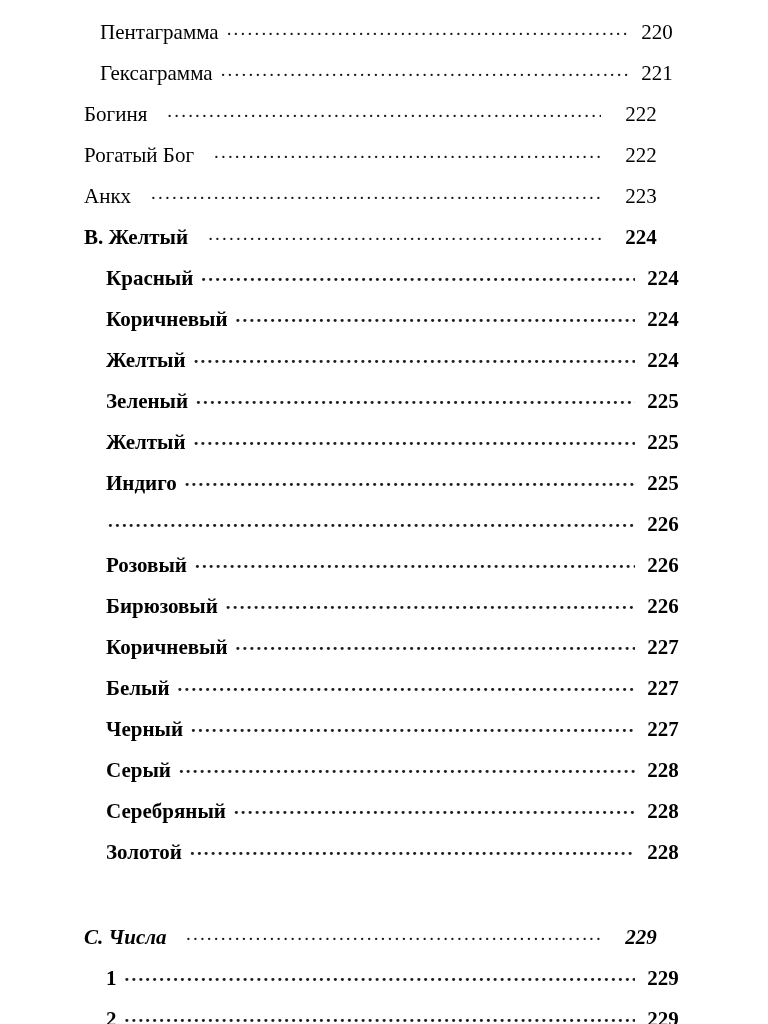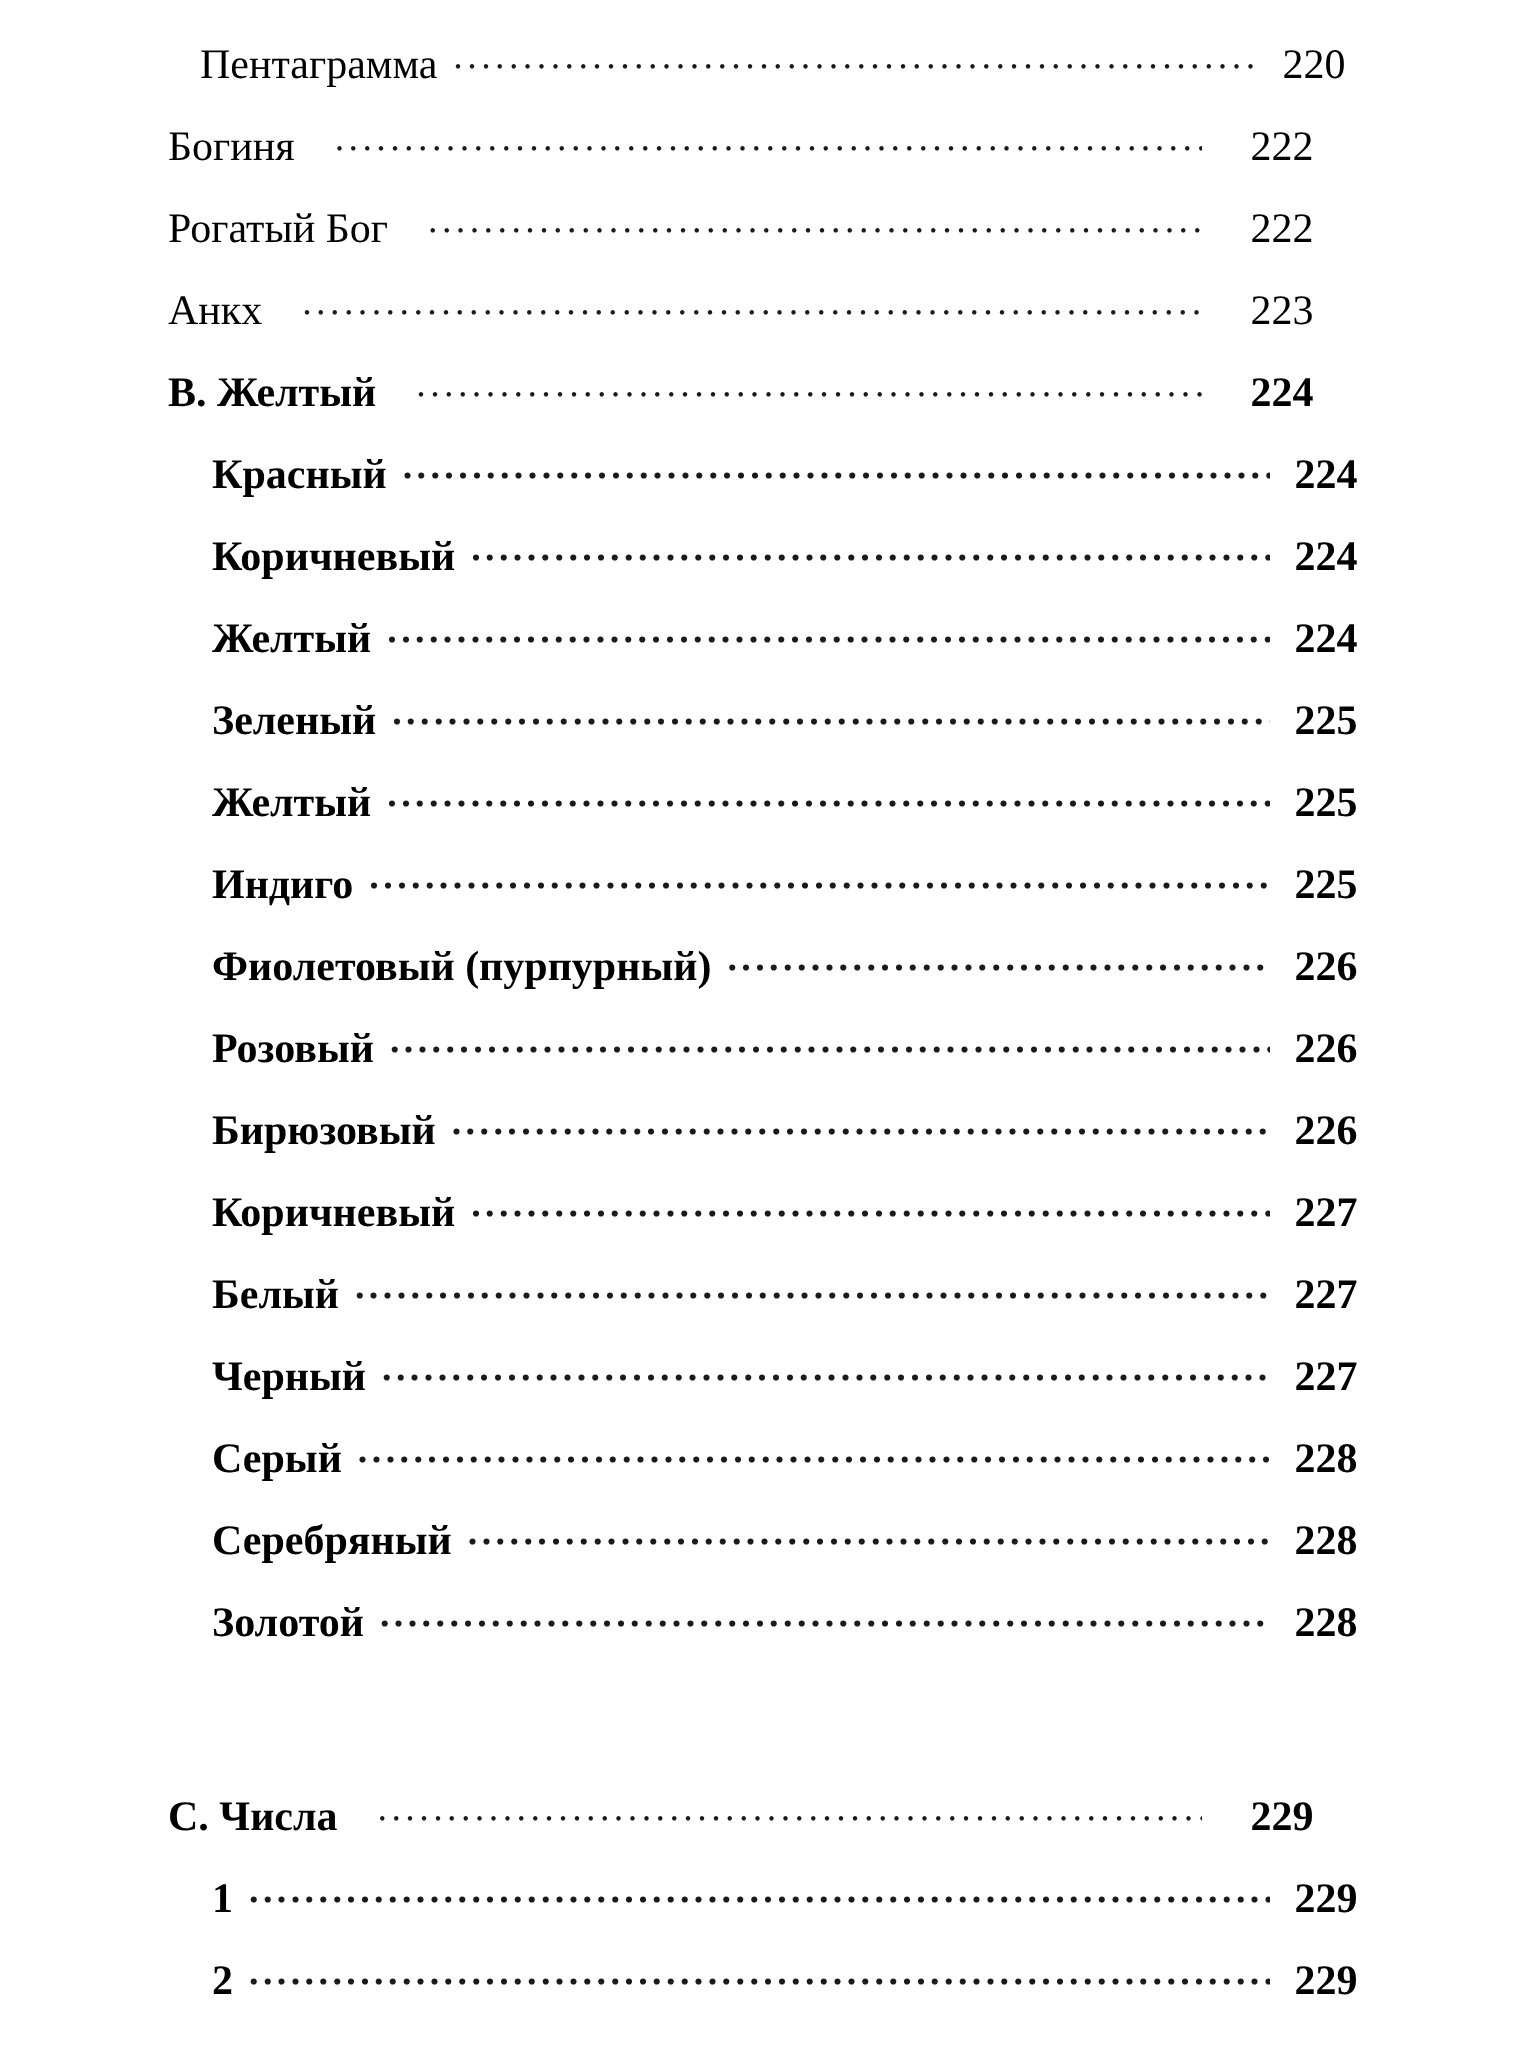--- a/index.html
+++ b/index.html
@@ -64,32 +64,37 @@
   }
 
   
   .lvl-0 { padding-left: 0px; gap: 12px; }
   .lvl-1 { padding-left: 16px; }
   .lvl-2 { padding-left: 22px; font-weight: bold; }
 
   .bold .title,
   .bold .page-num { font-weight: bold; }
 
-  .gap-before { margin-top: 56px; }
+  .gap-before { margin-top: 44px; font-style: italic; }
 </style>
 </head>
 <body>
 
 <div class="page">
   <div class="toc" id="toc-list">
       <div class="toc-entry lvl-1">
         <span class="title">Пентаграмма</span>
         <span class="leader"></span>
         <span class="page-num">220</span>
       </div>
+      <div class="toc-entry lvl-1">
+        <span class="title">Гексаграмма</span>
+        <span class="leader"></span>
+        <span class="page-num">221</span>
+      </div>
       <div class="toc-entry lvl-0">
         <span class="title">Богиня</span>
         <span class="leader"></span>
         <span class="page-num">222</span>
       </div>
       <div class="toc-entry lvl-0">
         <span class="title">Рогатый Бог</span>
         <span class="leader"></span>
         <span class="page-num">222</span>
       </div>
@@ -127,21 +132,20 @@
         <span class="title">Желтый</span>
         <span class="leader"></span>
         <span class="page-num">225</span>
       </div>
       <div class="toc-entry lvl-2">
         <span class="title">Индиго</span>
         <span class="leader"></span>
         <span class="page-num">225</span>
       </div>
       <div class="toc-entry lvl-2">
-        <span class="title">Фиолетовый (пурпурный)</span>
         <span class="leader"></span>
         <span class="page-num">226</span>
       </div>
       <div class="toc-entry lvl-2">
         <span class="title">Розовый</span>
         <span class="leader"></span>
         <span class="page-num">226</span>
       </div>
       <div class="toc-entry lvl-2">
         <span class="title">Бирюзовый</span>

